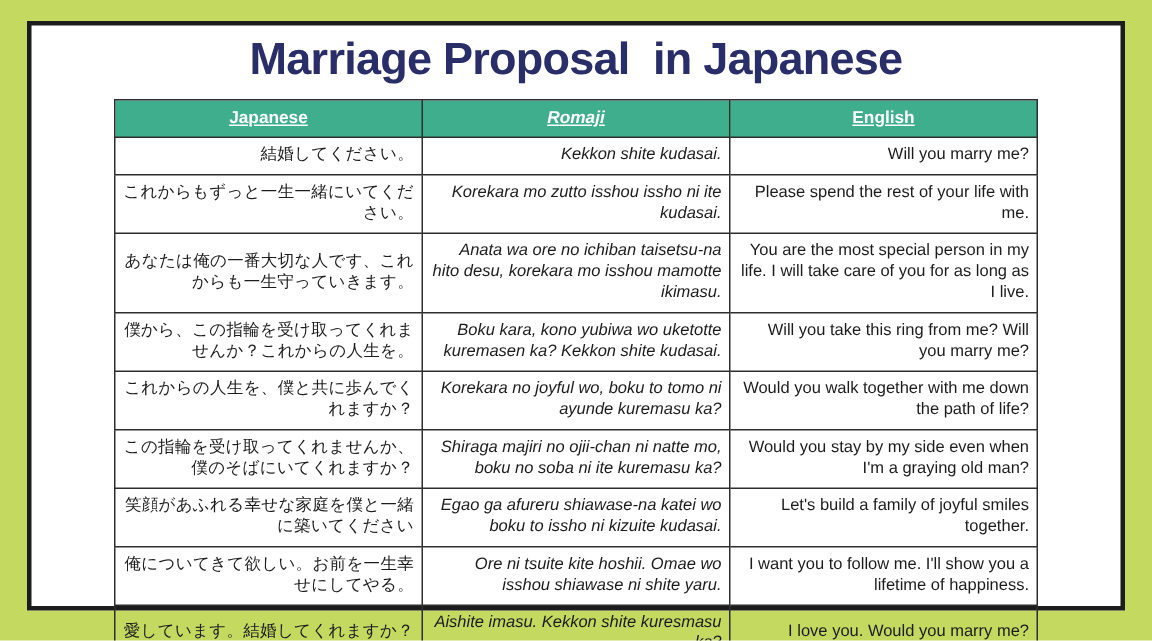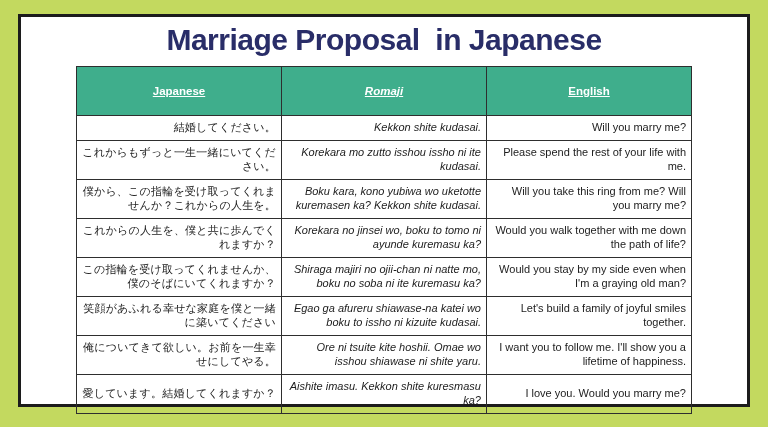--- a/index.html
+++ b/index.html
@@ -45,21 +45,21 @@
   .phrase-table td {
     border: 1.5px solid #2e2e2e;
     box-sizing: border-box;
   }
   .phrase-table th {
     background: #3fae8c;
     color: #ffffff;
     font-size: 11.5px;
     font-weight: bold;
     text-decoration: underline;
-    padding: 18px 2px;
+    padding: 6px 2px;
     text-align: center;
   }
   .phrase-table th.col-ro {
     font-style: italic;
   }
   .phrase-table td {
     font-size: 11px;
     line-height: 1.27;
     color: #1c1c1c;
     padding: 5px 5px;
@@ -92,27 +92,32 @@
           <td class="japanese-cell">結婚してください。</td>
           <td class="romaji-cell">Kekkon shite kudasai.</td>
           <td class="english-cell">Will you marry me?</td>
         </tr>
         <tr>
           <td class="japanese-cell">これからもずっと一生一緒にいてください。</td>
           <td class="romaji-cell">Korekara mo zutto isshou issho ni ite kudasai.</td>
           <td class="english-cell">Please spend the rest of your life with me.</td>
         </tr>
         <tr>
+          <td class="japanese-cell">あなたは俺の一番大切な人です、これからも一生守っていきます。</td>
+          <td class="romaji-cell">Anata wa ore no ichiban taisetsu-na hito desu, korekara mo isshou mamotte ikimasu.</td>
+          <td class="english-cell">You are the most special person in my life. I will take care of you for as long as I live.</td>
+        </tr>
+        <tr>
           <td class="japanese-cell">僕から、この指輪を受け取ってくれませんか？これからの人生を。</td>
           <td class="romaji-cell">Boku kara, kono yubiwa wo uketotte kuremasen ka? Kekkon shite kudasai.</td>
           <td class="english-cell">Will you take this ring from me? Will you marry me?</td>
         </tr>
         <tr>
           <td class="japanese-cell">これからの人生を、僕と共に歩んでくれますか？</td>
-          <td class="romaji-cell">Korekara no jinsei wo, boku to tomo ni ayunde kuremasu ka?</td>
+          <td class="romaji-cell">Korekara no joyful wo, boku to tomo ni ayunde kuremasu ka?</td>
           <td class="english-cell">Would you walk together with me down the path of life?</td>
         </tr>
         <tr>
           <td class="japanese-cell">この指輪を受け取ってくれませんか、僕のそばにいてくれますか？</td>
           <td class="romaji-cell">Shiraga majiri no ojii-chan ni natte mo, boku no soba ni ite kuremasu ka?</td>
           <td class="english-cell">Would you stay by my side even when I'm a graying old man?</td>
         </tr>
         <tr>
           <td class="japanese-cell">笑顔があふれる幸せな家庭を僕と一緒に築いてください</td>
           <td class="romaji-cell">Egao ga afureru shiawase-na katei wo boku to issho ni kizuite kudasai.</td>

